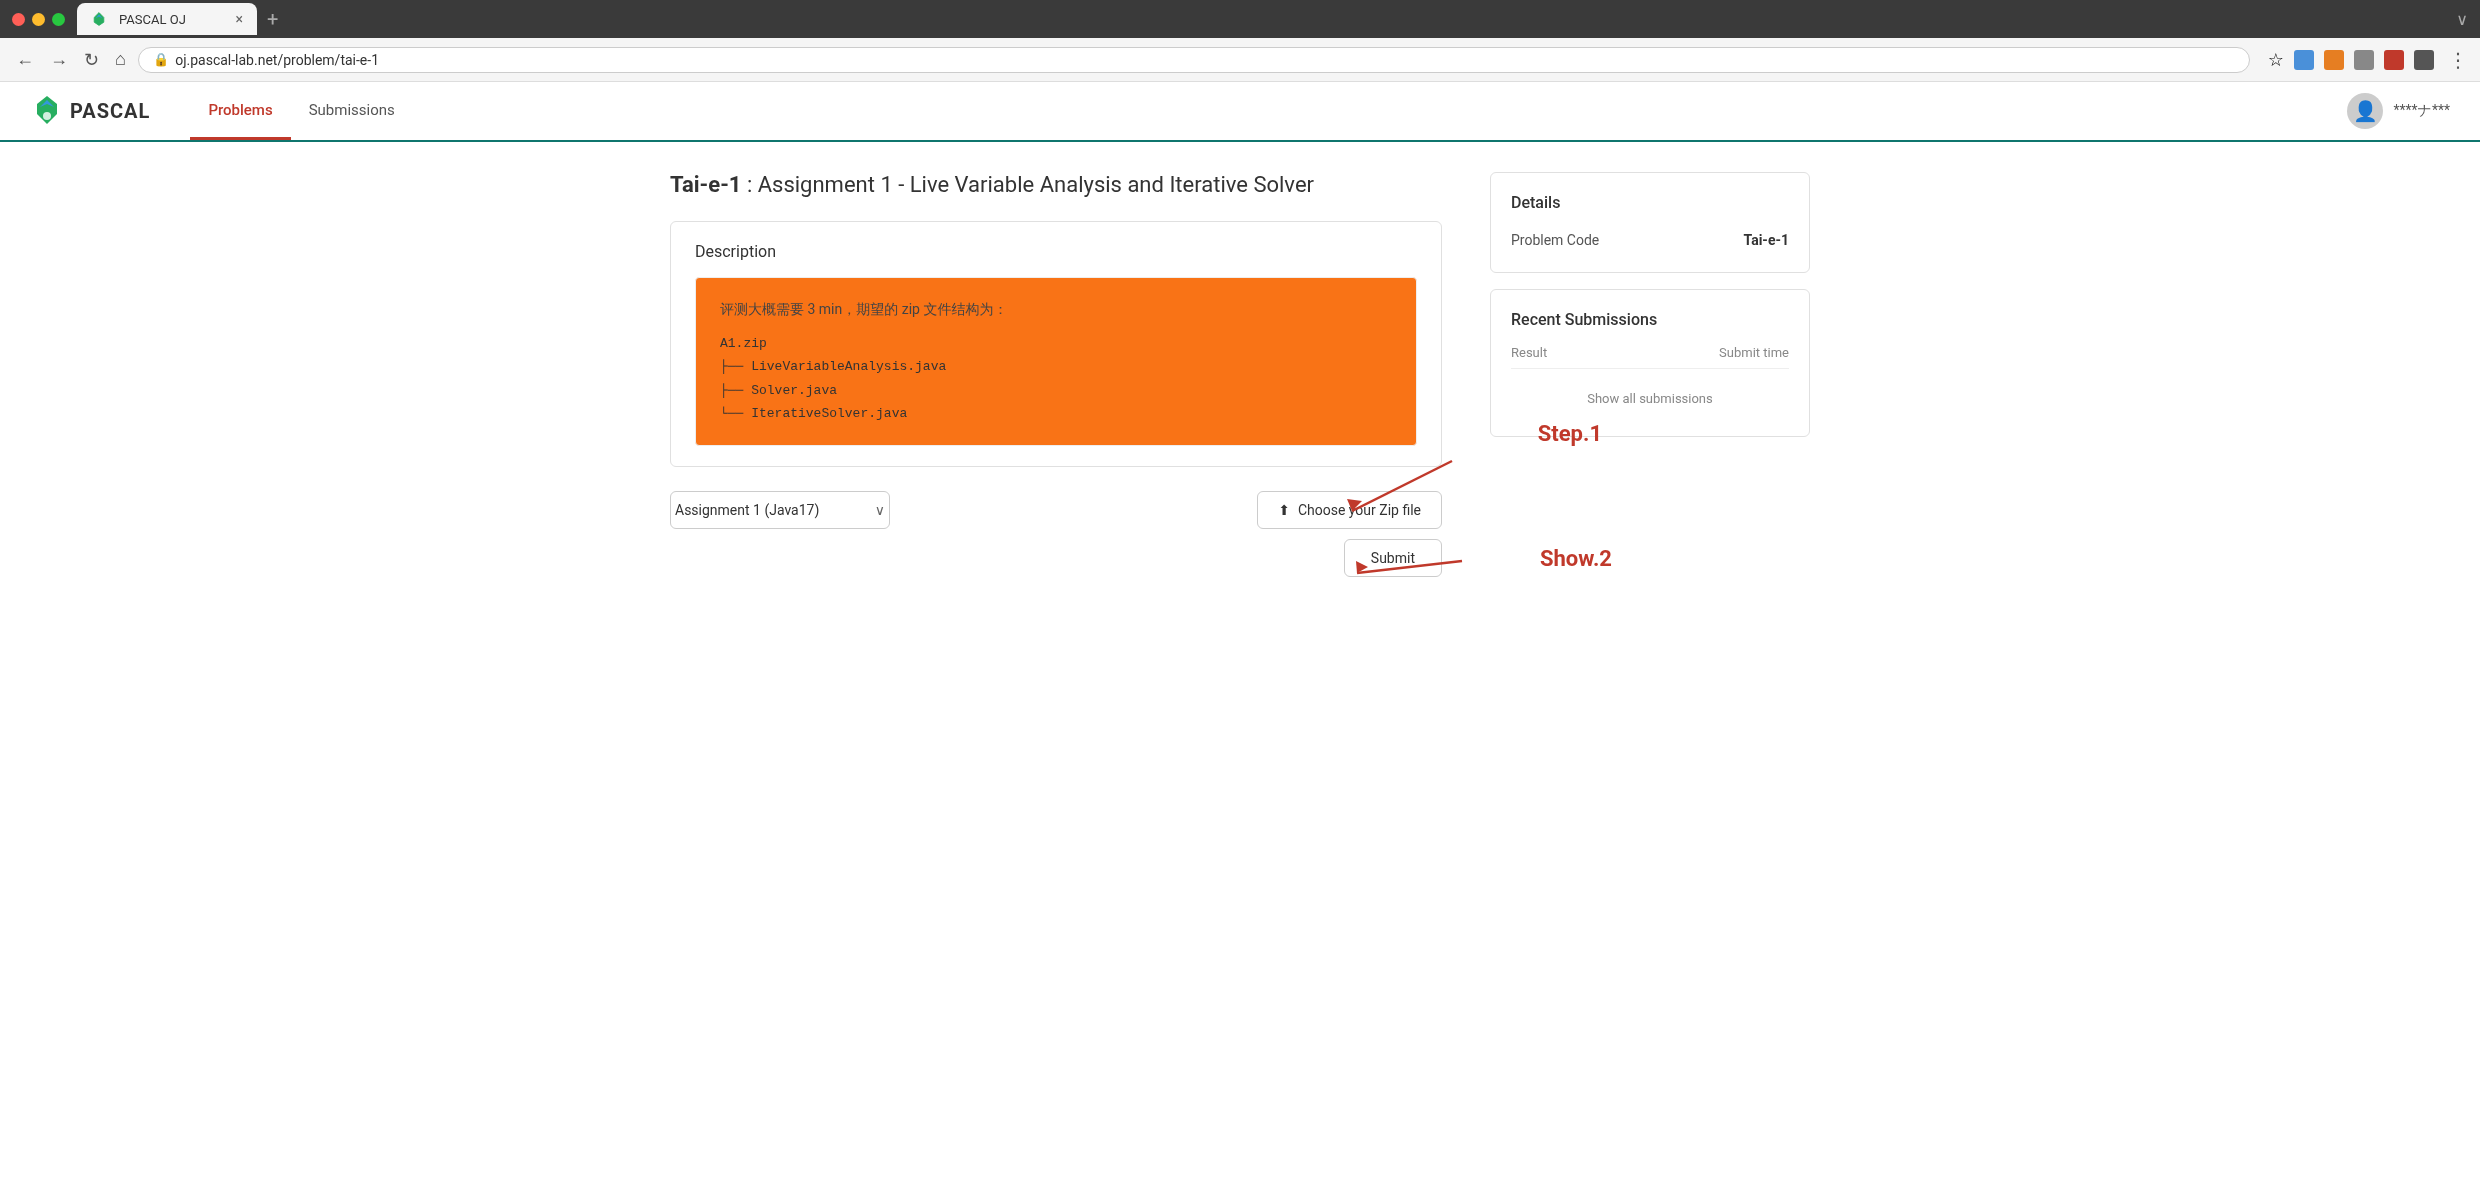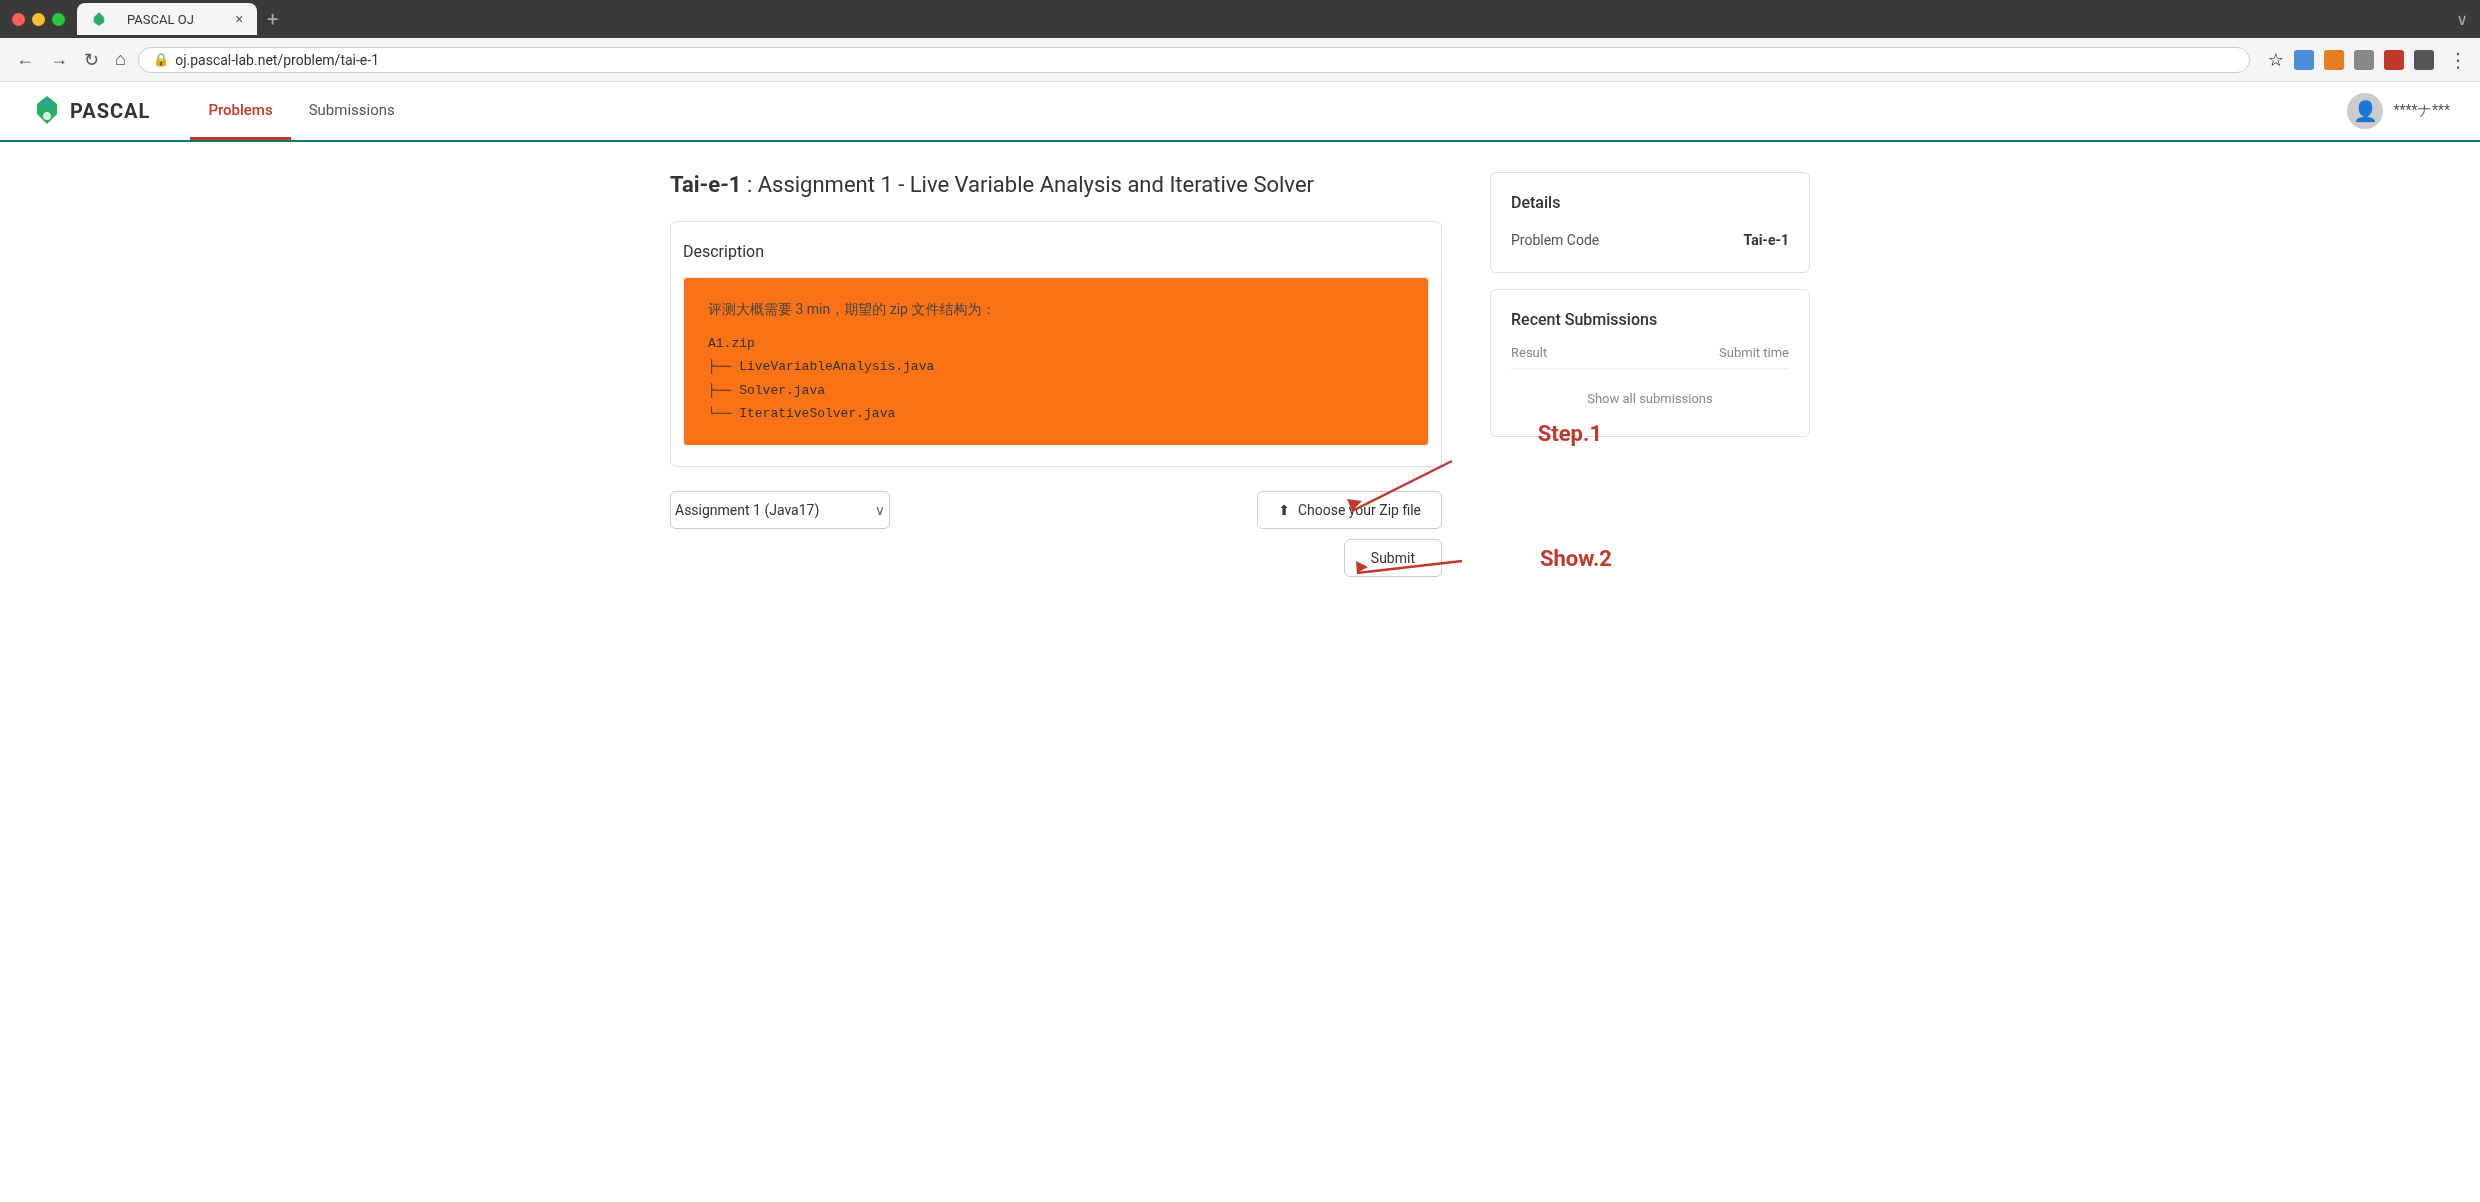--- a/index.html
+++ b/index.html
@@ -33,21 +33,21 @@
 
     .tab-bar {
       display: flex;
       align-items: center;
       gap: 0;
       flex: 1;
     }
     .browser-tab {
       display: flex;
       align-items: center;
-      gap: 20px;
+      gap: 12px;
       background: #f5f5f5;
       padding: 6px 14px;
       border-radius: 8px 8px 0 0;
       font-size: 13px;
       color: #333;
       min-width: 180px;
       height: 32px;
     }
     .browser-tab-icon {
       width: 16px;
@@ -200,21 +200,21 @@
     .problem-title {
       font-size: 22px;
       color: #333;
       margin-bottom: 24px;
       font-weight: normal;
     }
 
     .description-box {
       border: 1px solid #e0e0e0;
       border-radius: 6px;
-      padding: 20px 12px;
+      padding: 20px 24px;
       background: white;
       margin-bottom: 24px;
     }
     .description-label {
       font-size: 16px;
       color: #333;
       margin-bottom: 16px;
     }
     .description-content {
       background: #f97316;

